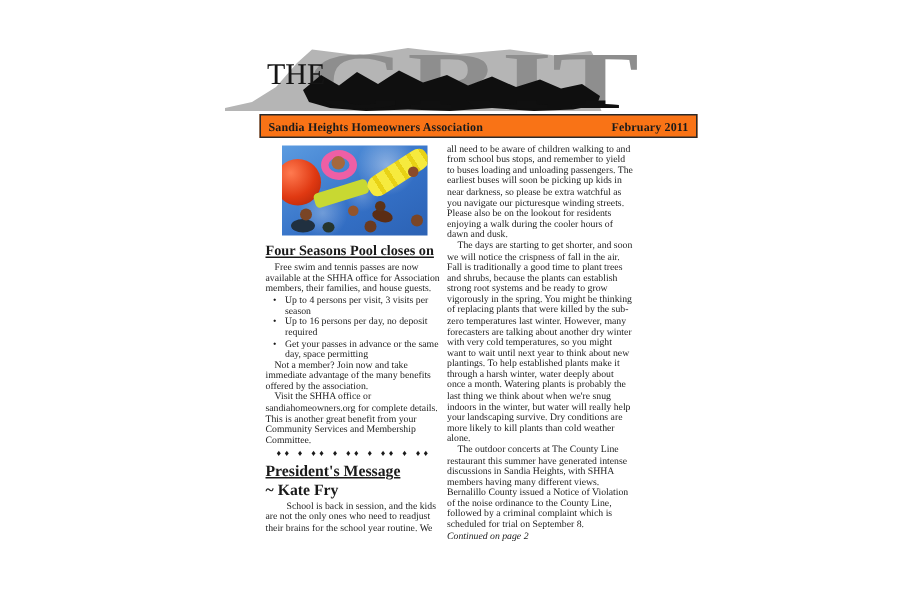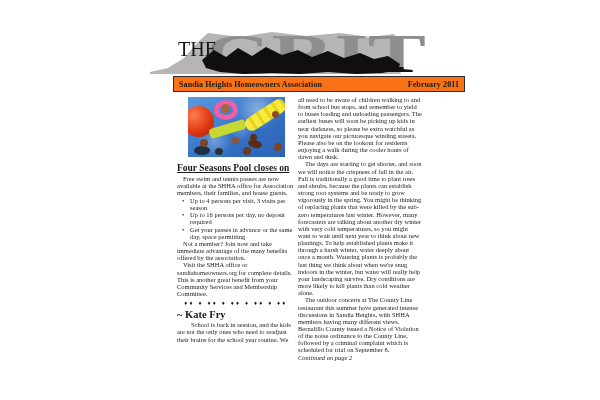--- a/index.html
+++ b/index.html
@@ -125,20 +125,21 @@
       <div class="bullet">Up to 16 persons per day, no deposit required</div>
       <div class="bullet">Get your passes in advance or the same day, space permitting</div>
     </div>
 
     <p class="p-indent mt1">Not a member? Join now and take immediate advantage of the many benefits offered by the association.</p>
 
     <p class="p-indent mt1">Visit the SHHA office or sandiahomeowners.org for complete details. This is another great benefit from your Community Services and Membership Committee.</p>
 
     <div class="dingbats">♦♦ ♦ ♦♦ ♦ ♦♦ ♦ ♦♦ ♦ ♦♦</div>
 
+    <div class="msg-head">President's Message</div>
     <div class="msg-byline">~ Kate Fry</div>
 
     <p class="msg-para">School is back in session, and the kids are not the only ones who need to readjust their brains for the school year routine.  We</p>
   </div>
 
   <div class="col col-right">
     <p>all need to be aware of children walking to and from school bus stops, and remember to yield to buses loading and unloading passengers.  The earliest buses will soon be picking up kids in near darkness, so please be extra watchful as you navigate our picturesque winding streets.  Please also be on the lookout for residents enjoying a walk during the cooler hours of dawn and dusk.</p>
     <p class="rp">The days are starting to get shorter, and soon we will notice the crispness of fall in the air.  Fall is traditionally a good time to plant trees and shrubs, because the plants can establish strong root systems and be ready to grow vigorously in the spring.  You might be thinking of replacing plants that were killed by the sub-zero temperatures last winter.  However, many forecasters are talking about another dry winter with very cold temperatures, so you might want to wait until next year to think about new plantings.  To help established plants make it through a harsh winter, water deeply about once a month.  Watering plants is probably the last thing we think about when we're snug indoors in the winter, but water will really help your landscaping survive.  Dry conditions are more likely to kill plants than cold weather alone.</p>
     <p class="rp">
       <span>The outdoor concerts at The County Line restaurant this summer have generated intense discussions in Sandia Heights, with SHHA members having many different views.  Bernalillo County issued a Notice of Violation of the noise ordinance to the County Line, followed by a criminal complaint which is scheduled for trial on September 8.</span><span class="csp"></span><span class="continued">Continued on page 2</span>

